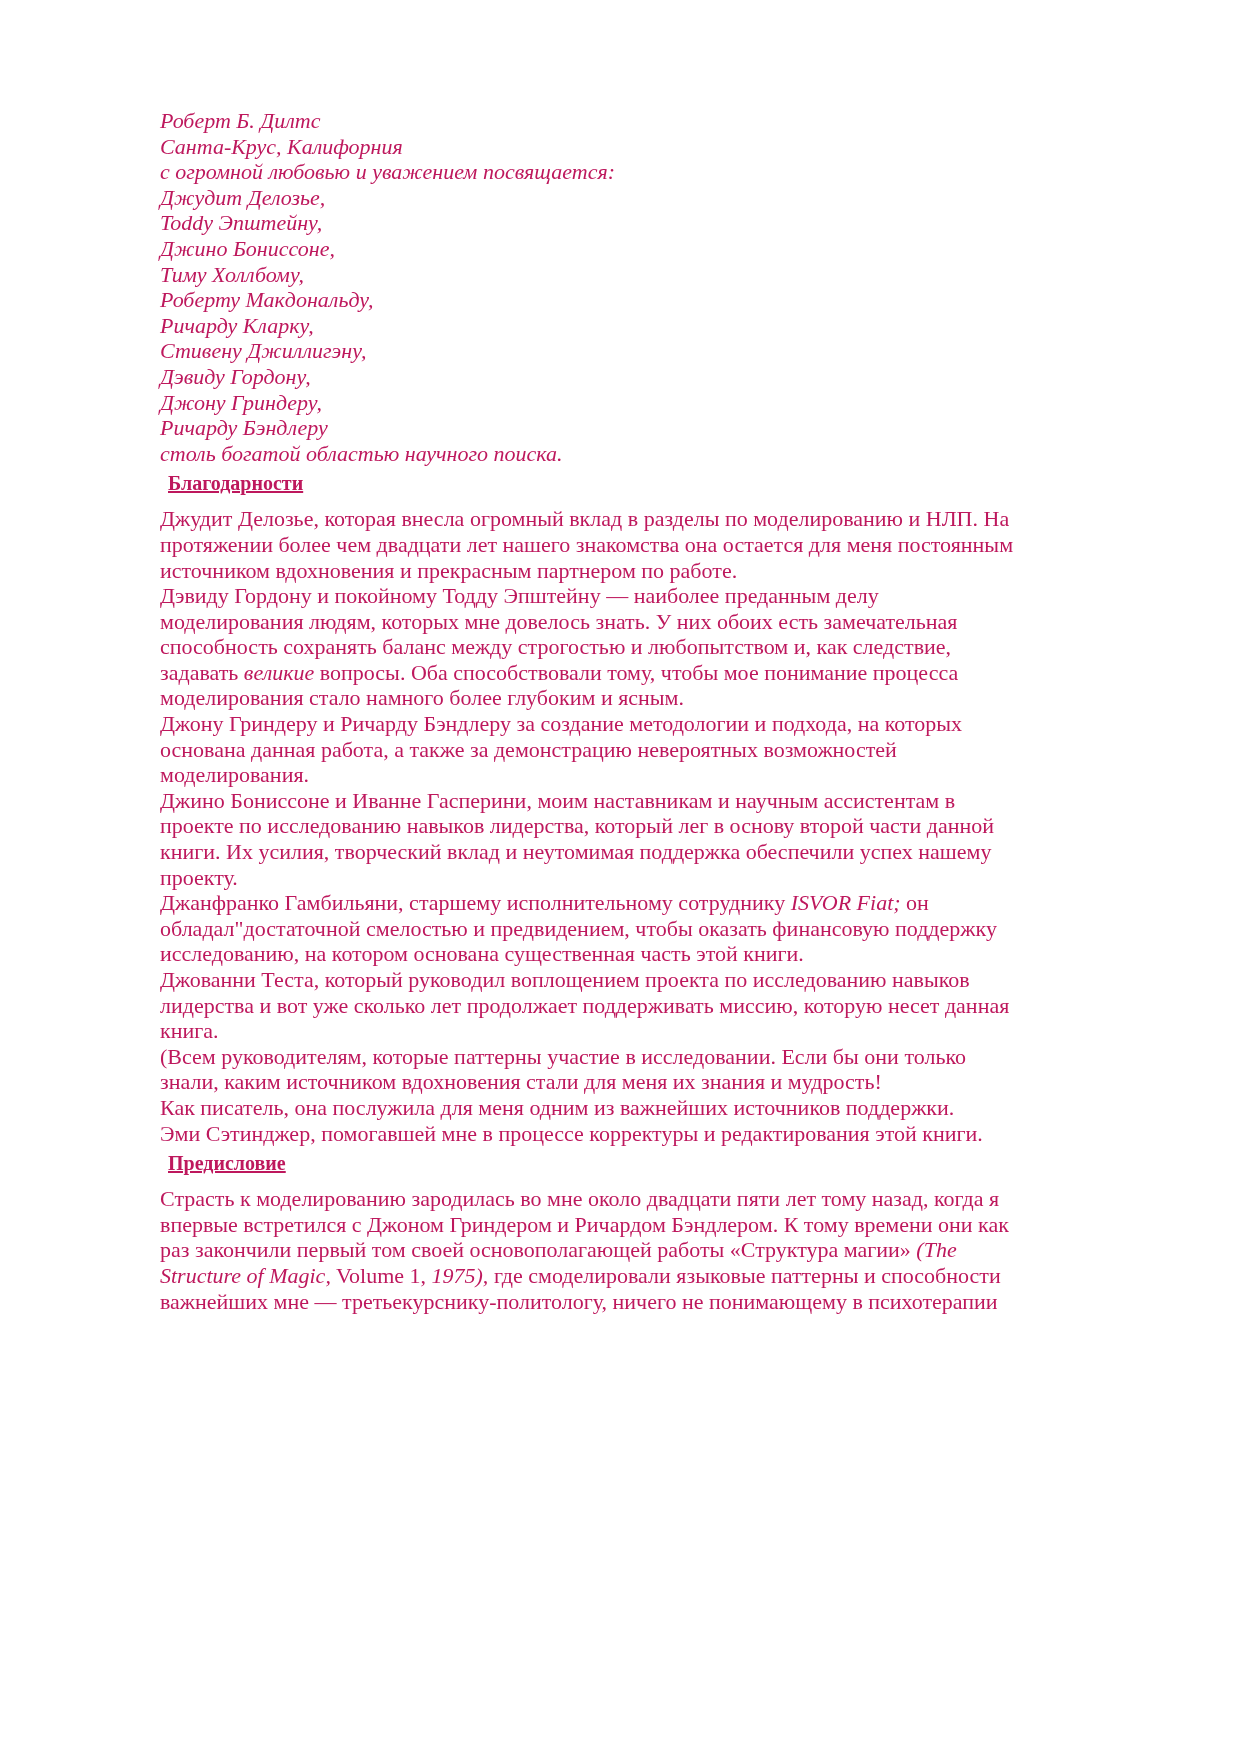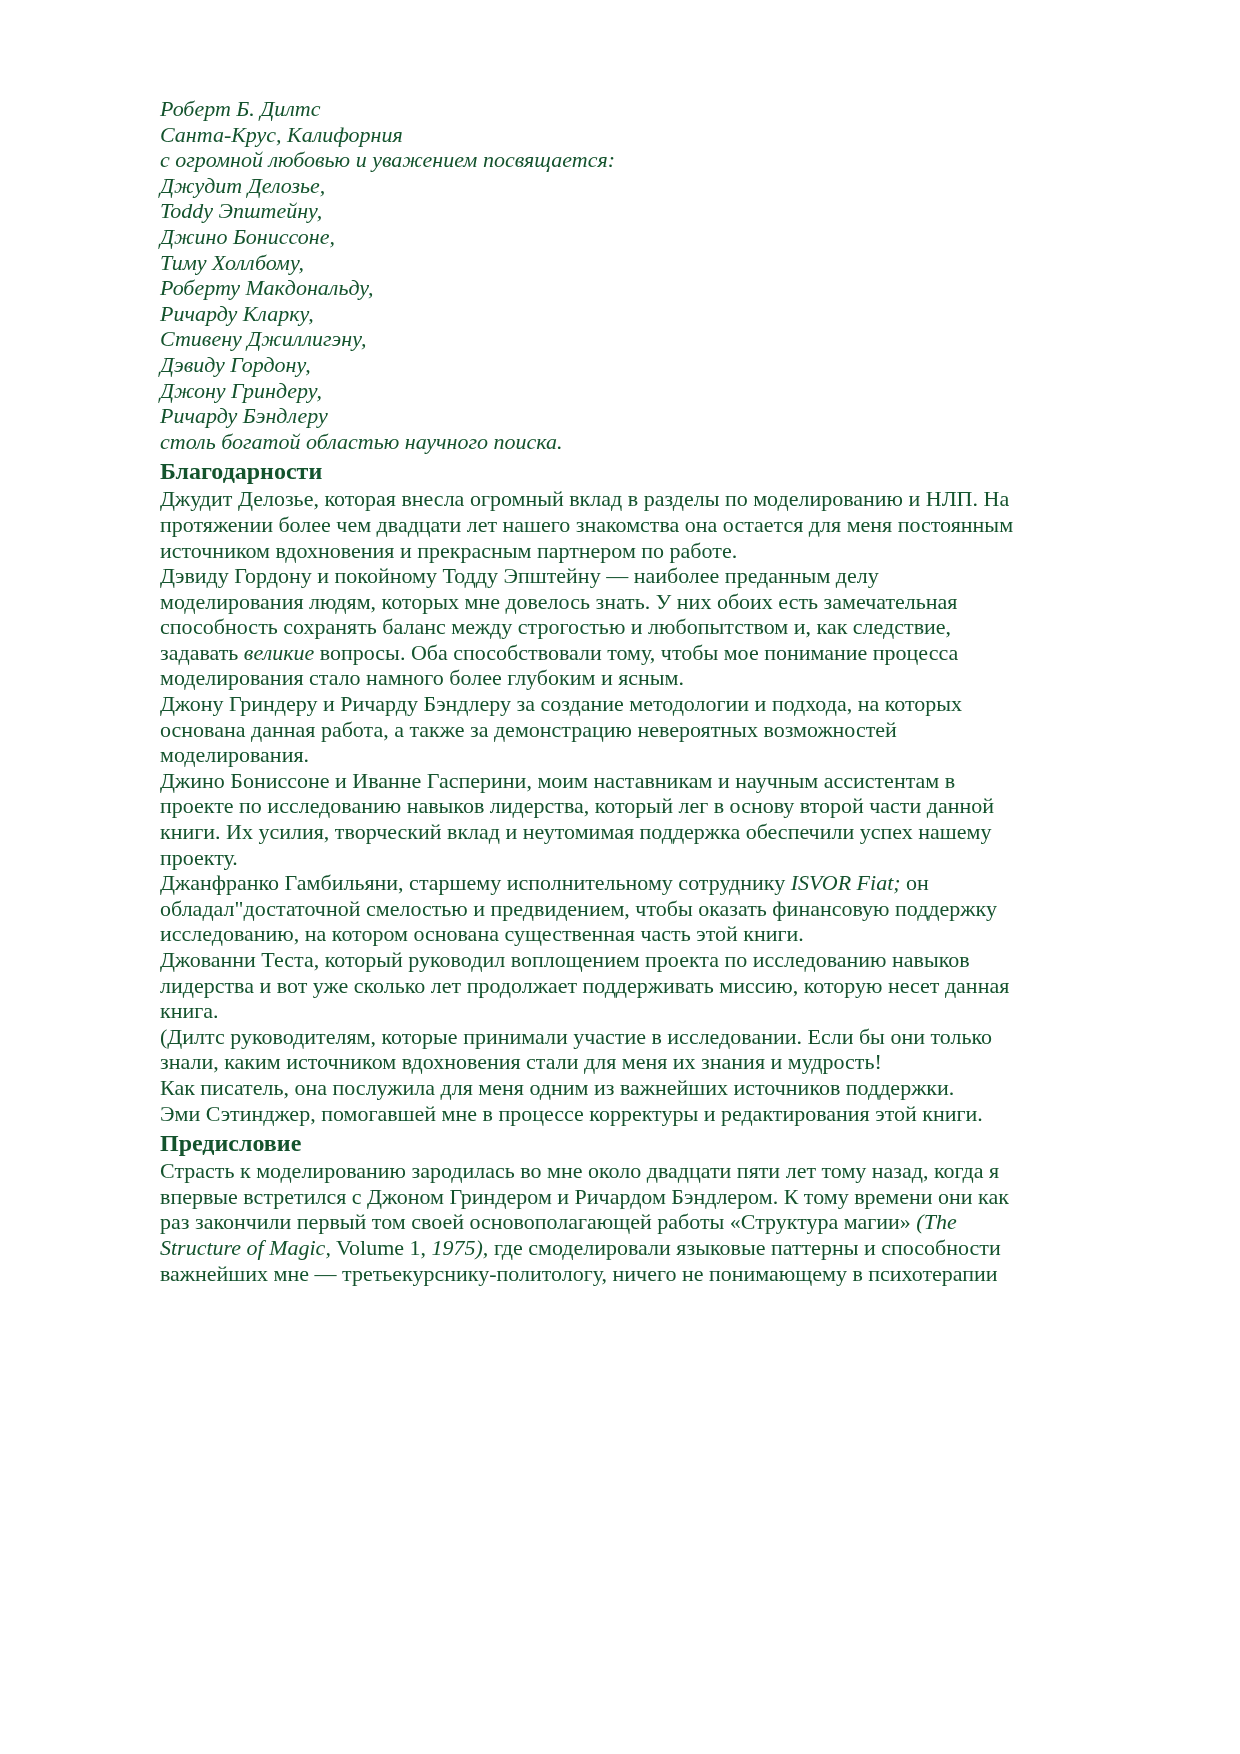--- a/index.html
+++ b/index.html
@@ -1,36 +1,37 @@
 <!DOCTYPE html>
 <html><head>
 <meta charset="utf-8">
 <style>
   html, body { margin: 0; padding: 0; background: #ffffff; }
   body { width: 1240px; height: 1754px; position: relative; overflow: hidden; }
   .page {
     position: absolute;
     left: 160px;
-    top: 96px;
+    top: 108px;
     width: 900px;
     font-family: "Liberation Serif", "DejaVu Serif", serif;
-    color: #14532d;
+    color: #be185d;
     font-size: 22px;
     line-height: 25.6px;
   }
   .line { white-space: nowrap; display: block; }
   .it { font-style: italic; }
   .dedication .line { font-style: italic; }
   h2 {
-    margin: 0;
+    margin: 8px;
     font-family: "Liberation Serif", "DejaVu Serif", serif;
     font-weight: bold;
-    font-size: 24px;
+    font-size: 20px;
     line-height: 30px;
     margin-top: 2px;
+    text-decoration: underline;
   }
 </style>
 </head>
 <body>
 
 <div class="page">
 
   <div class="dedication">
     <span class="line">Роберт Б. Дилтс</span>
     <span class="line">Санта-Крус, Калифорния</span>
@@ -64,21 +65,21 @@
     <span class="line">Джино Бониссоне и Иванне Гасперини, моим наставникам и научным ассистентам в</span>
     <span class="line">проекте по исследованию навыков лидерства, который лег в основу второй части данной</span>
     <span class="line">книги. Их усилия, творческий вклад и неутомимая поддержка обеспечили успех нашему</span>
     <span class="line">проекту.</span>
     <span class="line"><span>Джанфранко Гамбильяни, старшему исполнительному сотруднику </span><span class="it">ISVOR Fiat;</span><span> он</span></span>
     <span class="line">обладал"достаточной смелостью и предвидением, чтобы оказать финансовую поддержку</span>
     <span class="line">исследованию, на котором основана существенная часть этой книги.</span>
     <span class="line">Джованни Теста, который руководил воплощением проекта по исследованию навыков</span>
     <span class="line">лидерства и вот уже сколько лет продолжает поддерживать миссию, которую несет данная</span>
     <span class="line">книга.</span>
-    <span class="line">(Дилтс руководителям, которые принимали участие в исследовании. Если бы они только</span>
+    <span class="line">(Всем руководителям, которые паттерны участие в исследовании. Если бы они только</span>
     <span class="line">знали, каким источником вдохновения стали для меня их знания и мудрость!</span>
     <span class="line">Как писатель, она послужила для меня одним из важнейших источников поддержки.</span>
     <span class="line">Эми Сэтинджер, помогавшей мне в процессе корректуры и редактирования этой книги.</span>
   </div>
 
   <h2>Предисловие</h2>
   <div>
     <span class="line">Страсть к моделированию зародилась во мне около двадцати пяти лет тому назад, когда я</span>
     <span class="line">впервые встретился с Джоном Гриндером и Ричардом Бэндлером. К тому времени они как</span>
     <span class="line"><span>раз закончили первый том своей основополагающей работы «Структура магии» </span><span class="it">(The</span></span>

